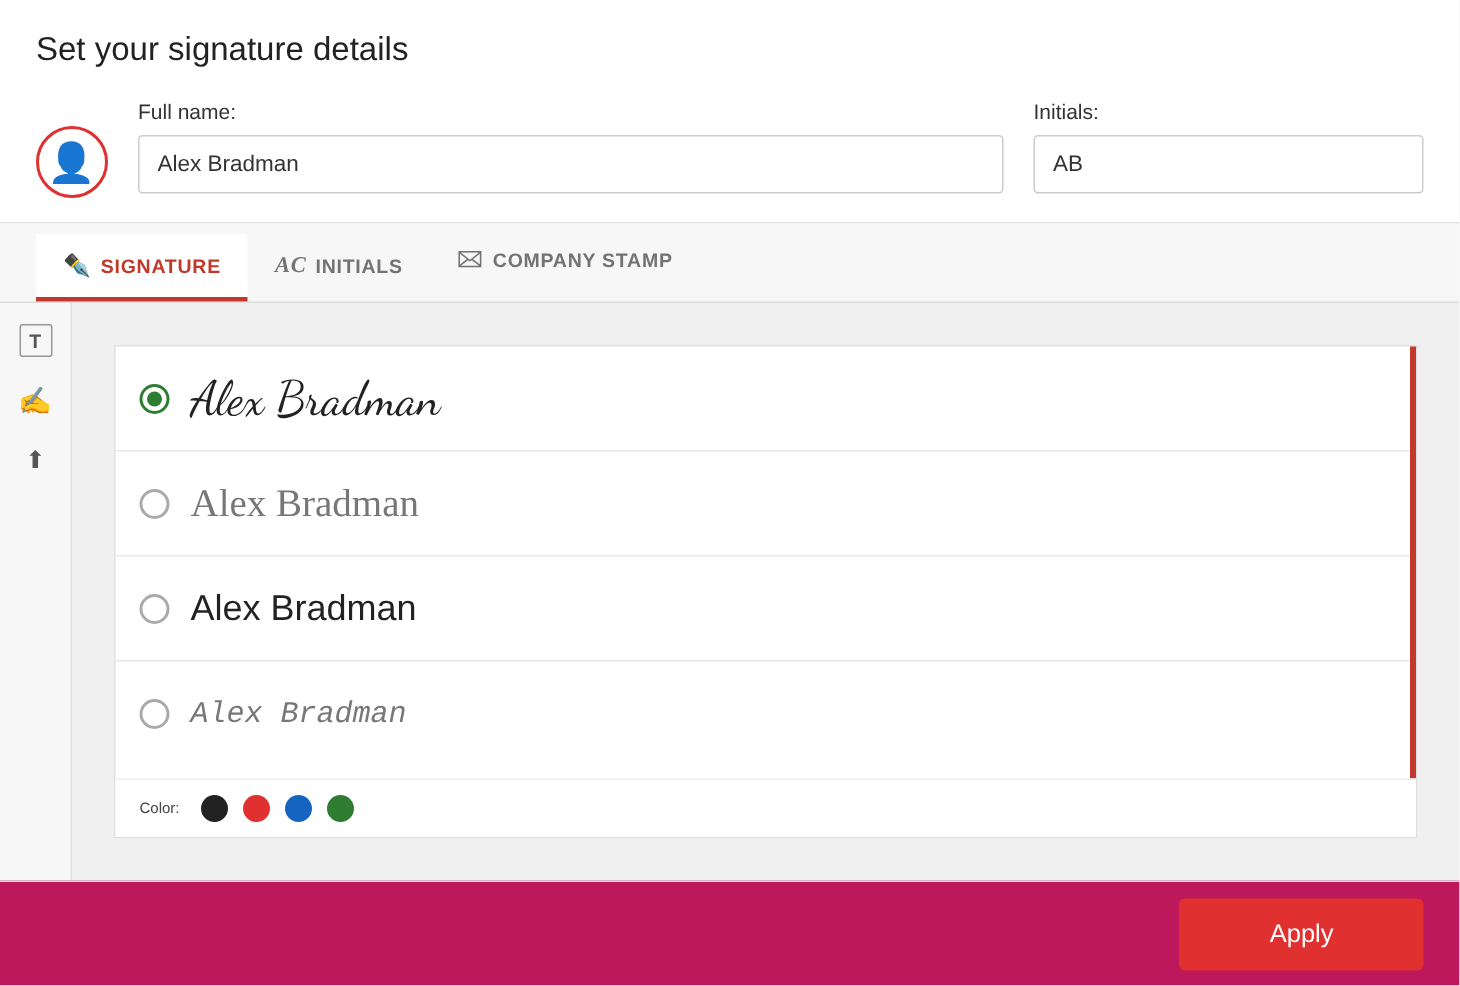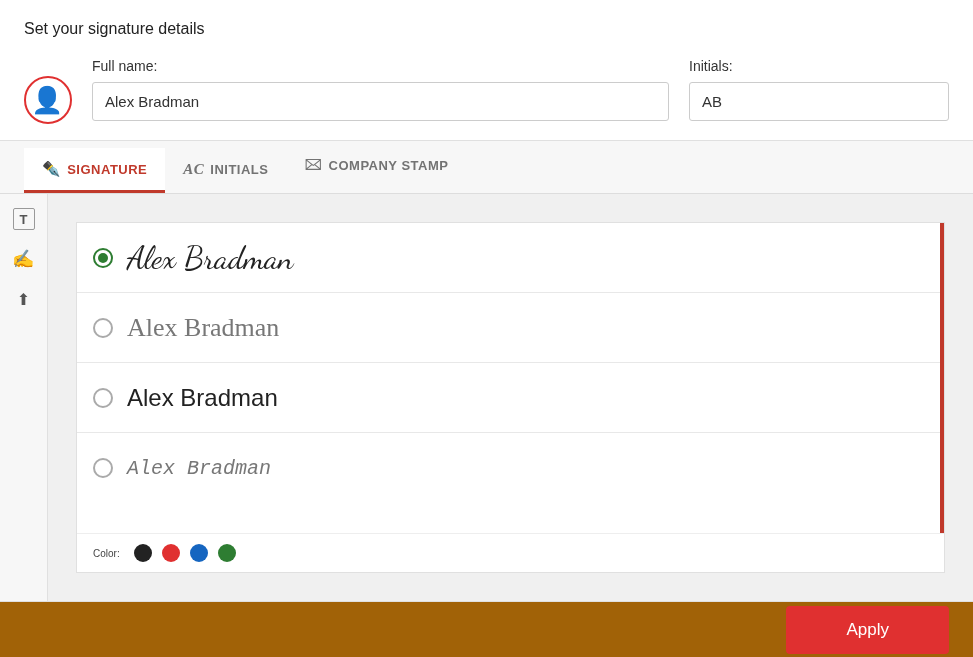--- a/index.html
+++ b/index.html
@@ -20,21 +20,21 @@
       flex-direction: column;
       padding: 0;
     }
 
     .header-section {
       padding: 20px 24px 16px 24px;
       border-bottom: 1px solid #e0e0e0;
     }
 
     .page-title {
-      font-size: 16px;
+      font-size: 22px;
       font-weight: 400;
       color: #222;
       margin-bottom: 20px;
     }
 
     .fields-row {
       display: flex;
       align-items: flex-start;
       gap: 20px;
     }
@@ -246,23 +246,23 @@
 
     .color-dot {
       width: 18px;
       height: 18px;
       border-radius: 50%;
       cursor: pointer;
     }
 
     
     .footer-bar {
-      background: #a16207;
+      background: #be185d;
       border-top: 1px solid #e0e0e0;
-      height: 56px;
+      height: 70px;
       display: flex;
       align-items: center;
       justify-content: flex-end;
       padding: 16px 24px;
     }
 
     .apply-btn {
       background: #e03030;
       color: #fff;
       border: none;

